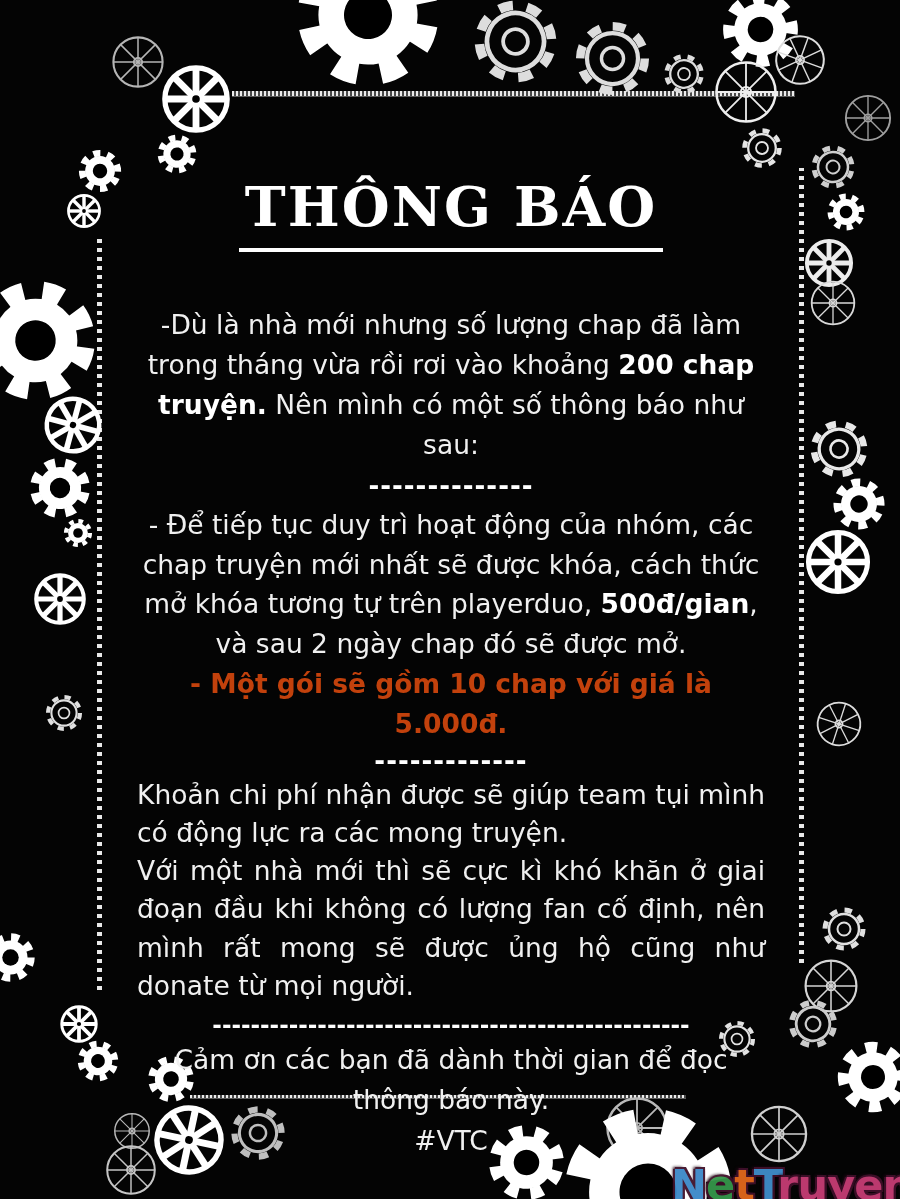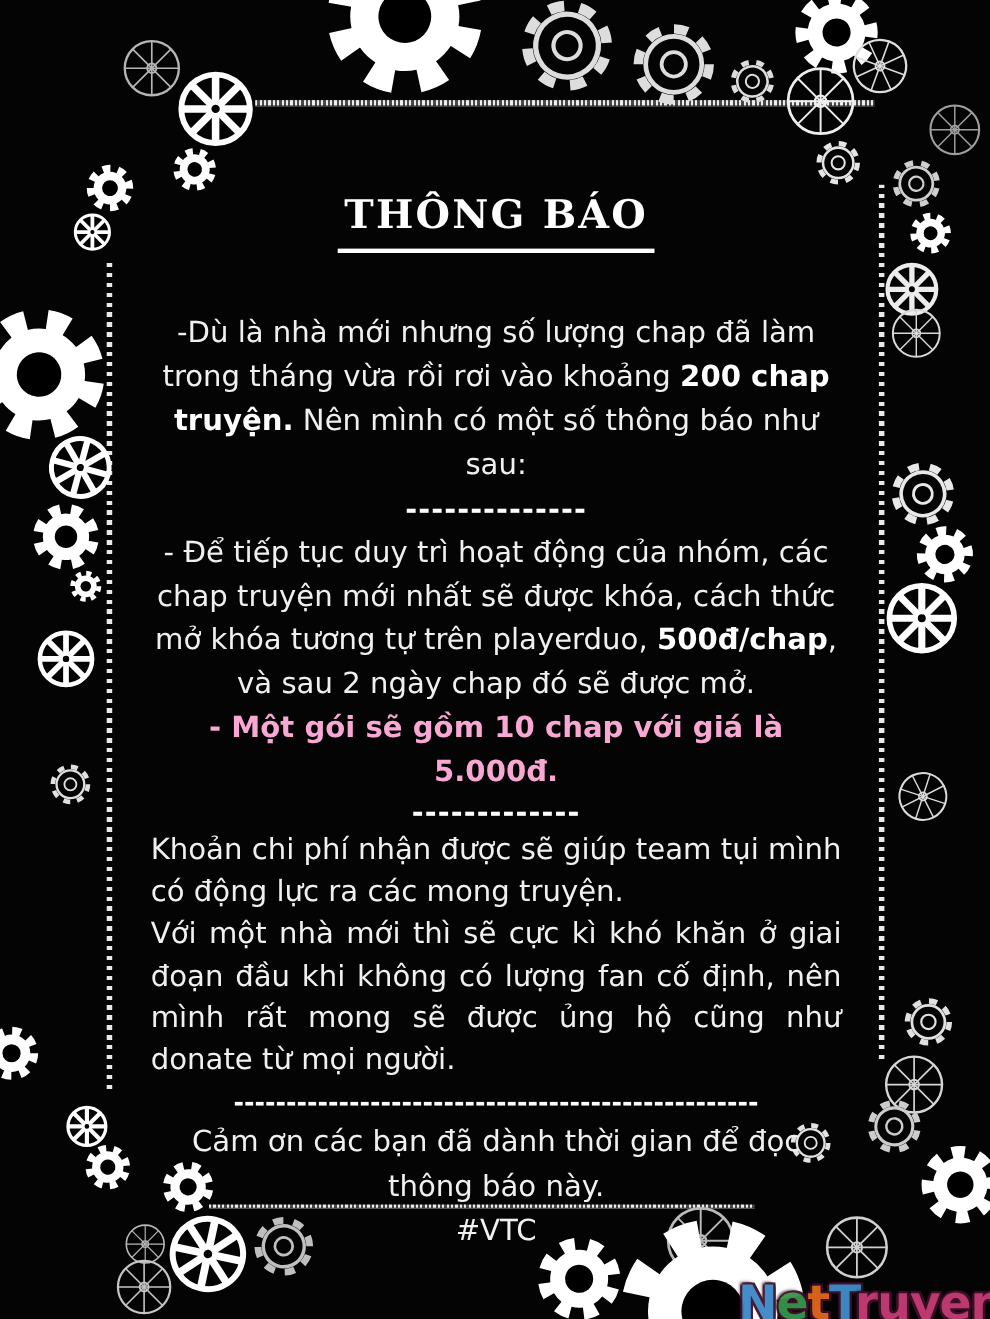--- a/index.html
+++ b/index.html
@@ -18,30 +18,30 @@
   }
   .tick-line.thin{height:3px;}
   .dot-line{
     position:absolute;width:5px;
     background:repeating-linear-gradient(0deg,#e9e9e9 0 4px,transparent 4px 9px);
   }
   
   .content{position:absolute;left:137px;top:175px;width:628px;text-align:center;}
   .title{
     margin:0;font-family:"DejaVu Serif","Liberation Serif",serif;
-    font-weight:bold;font-size:36px;letter-spacing:2px;line-height:1.15;color:#fff;
+    font-weight:bold;font-size:55px;letter-spacing:2px;line-height:1.15;color:#fff;
   }
   .title span{display:inline-block;border-bottom:4px solid #fff;padding:0 6px 10px 6px;}
   p{margin:0;font-size:26.5px;line-height:1.5;color:#f0f0f0;}
   p b{color:#fff;font-weight:bold;}
   .p1{margin-top:53px;}
   .dash{font-weight:bold;letter-spacing:1px;line-height:1.1;margin-top:8px;font-size:26px;color:#fff;}
   .dash.long{font-size:23px;letter-spacing:0;margin-top:8px;margin-bottom:2px;}
   .p2{margin-top:4px;}
-  .boldline{font-weight:bold;color:#f9a8d4;}
+  .boldline{font-weight:bold;color:#c2410c;}
   .dash2{margin-top:4px;}
   .p3{text-align:justify;line-height:1.44;}
   .thanks{margin:2px auto 0 auto;max-width:585px;line-height:1.52;}
   .vtc{line-height:1.5;text-align:center;}
   
   .watermark{
     position:absolute;right:-12px;bottom:-8px;
     font-weight:bold;font-size:43px;letter-spacing:-1px;line-height:1;
     text-shadow:2px 0 0 #40102a,-2px 0 0 #40102a,0 2px 0 #40102a,0 -2px 0 #40102a,
                 2px 2px 0 #40102a,-2px 2px 0 #40102a,2px -2px 0 #40102a,-2px -2px 3px #200714;
@@ -229,21 +229,21 @@
       <use href="#cog"></use>
     </svg>
 
   <div class="content">
     <h1 class="title"><span>THÔNG BÁO</span></h1>
 
     <p class="p1"><span>-Dù là nhà mới nhưng số lượng chap đã làm trong tháng vừa rồi rơi vào khoảng </span><b>200 chap truyện.</b><span> Nên mình có một số thông báo như sau:</span></p>
 
     <p class="dash">--------------</p>
 
-    <p class="p2"><span>- Để tiếp tục duy trì hoạt động của nhóm, các chap truyện mới nhất sẽ được khóa, cách thức mở khóa tương tự trên playerduo, </span><b>500đ/chap</b><span>, và sau 2 ngày chap đó sẽ được mở.</span></p>
+    <p class="p2"><span>- Để tiếp tục duy trì hoạt động của nhóm, các chap truyện mới nhất sẽ được khóa, cách thức mở khóa tương tự trên playerduo, </span><b>500đ/gian</b><span>, và sau 2 ngày chap đó sẽ được mở.</span></p>
 
     <p class="boldline">- Một gói sẽ gồm 10 chap với giá là 5.000đ.</p>
 
     <p class="dash dash2">-------------</p>
 
     <p class="p3">Khoản chi phí nhận được sẽ giúp team tụi mình có động lực ra các mong truyện.</p>
     <p class="p3">Với một nhà mới thì sẽ cực kì khó khăn ở giai đoạn đầu khi không có lượng fan cố định, nên mình rất mong sẽ được ủng hộ cũng như donate từ mọi người.</p>
 
     <p class="dash long">--------------------------------------------------</p>
 

